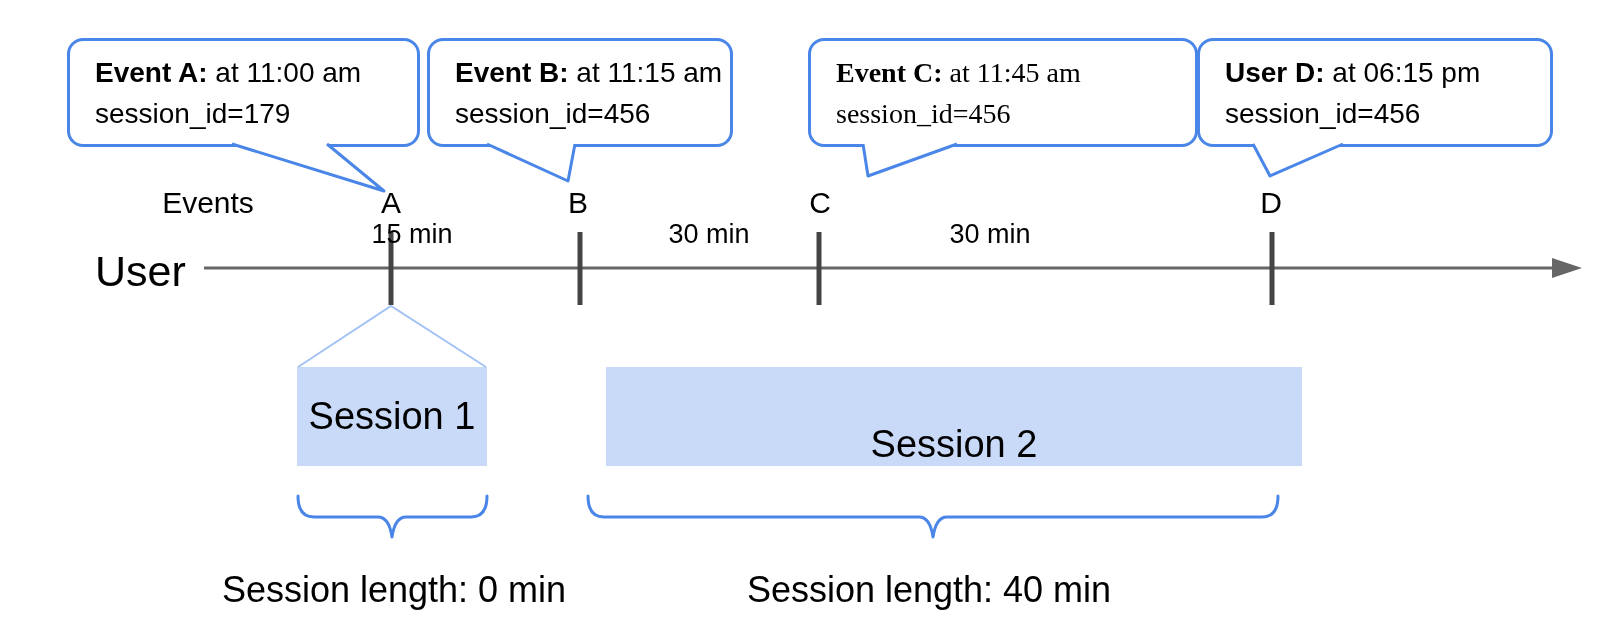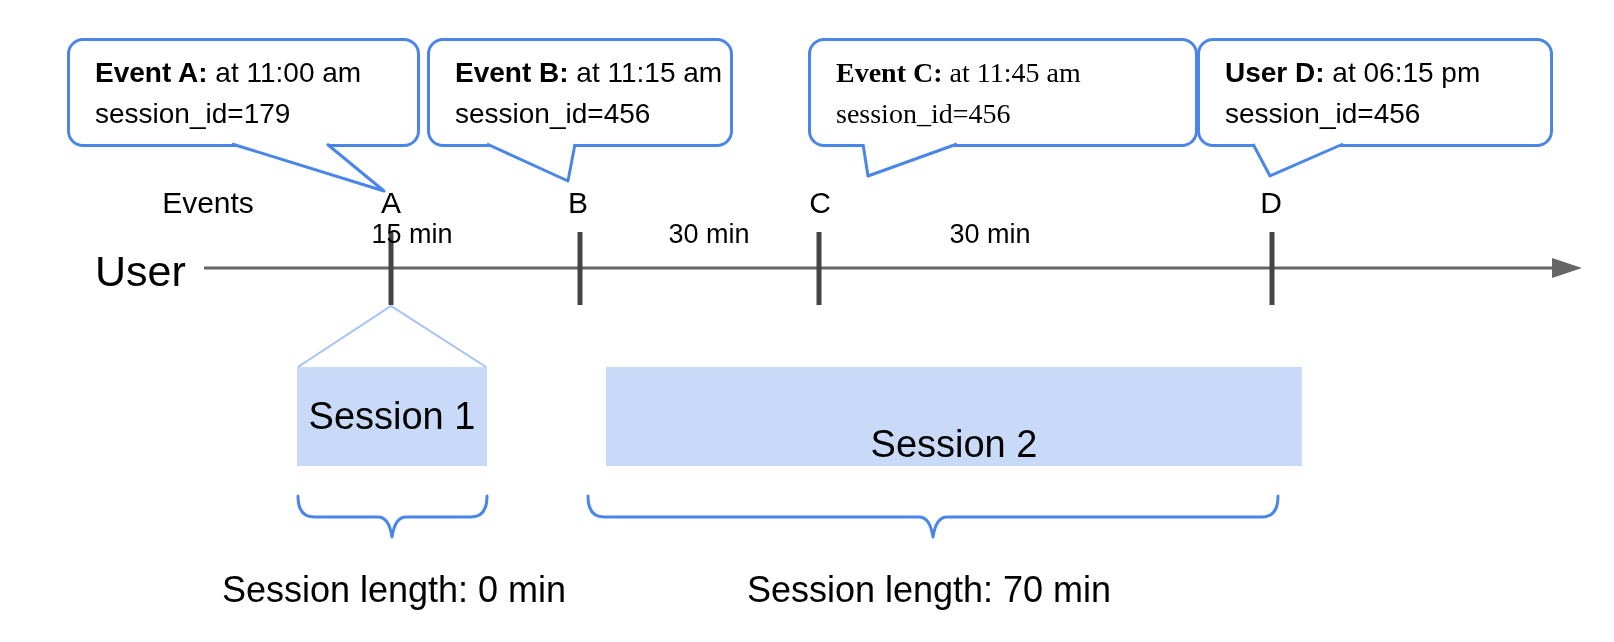--- a/index.html
+++ b/index.html
@@ -109,14 +109,14 @@
   <div class="lbl ctr ev-letter evC">C</div>
   <div class="lbl ctr ev-letter evD">D</div>
 
   <div class="lbl ctr interval i1">15 min</div>
   <div class="lbl ctr interval i2">30 min</div>
   <div class="lbl ctr interval i3">30 min</div>
 
   <div class="lbl user-lbl">User</div>
 
   <div class="lbl ctr len-lbl len1">Session length: 0 min</div>
-  <div class="lbl ctr len-lbl len2">Session length: 70 min</div>
+  <div class="lbl ctr len-lbl len2">Session length: 40 min</div>
 </div>
 
 </body></html>

